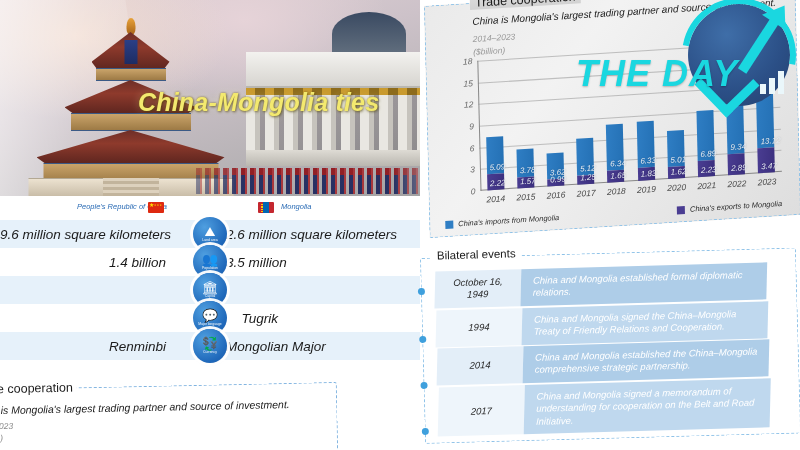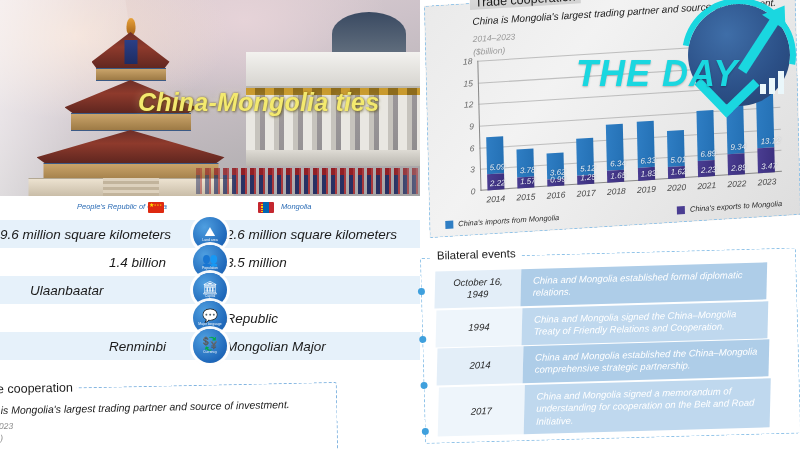--- a/index.html
+++ b/index.html
@@ -454,24 +454,23 @@
           <span class="gl">👥</span>
           <span class="bl">Population</span>
         </div>
         <div class="right">3.5 million</div>
       </div>
       <div class="crow">
         <div class="badge">
           <span class="gl">🏛</span>
           <span class="bl">Capital</span>
         </div>
-        <div class="right">Ulaanbaatar</div>
       </div>
       <div class="crow">
-        <div class="left">Republic</div>
+        <div class="left">Tugrik</div>
         <div class="badge">
           <span class="gl">💬</span>
           <span class="bl">Major language</span>
         </div>
       </div>
       <div class="crow">
         <div class="left">Renminbi</div>
         <div class="badge">
           <span class="gl">💱</span>
           <span class="bl">Currency</span>

